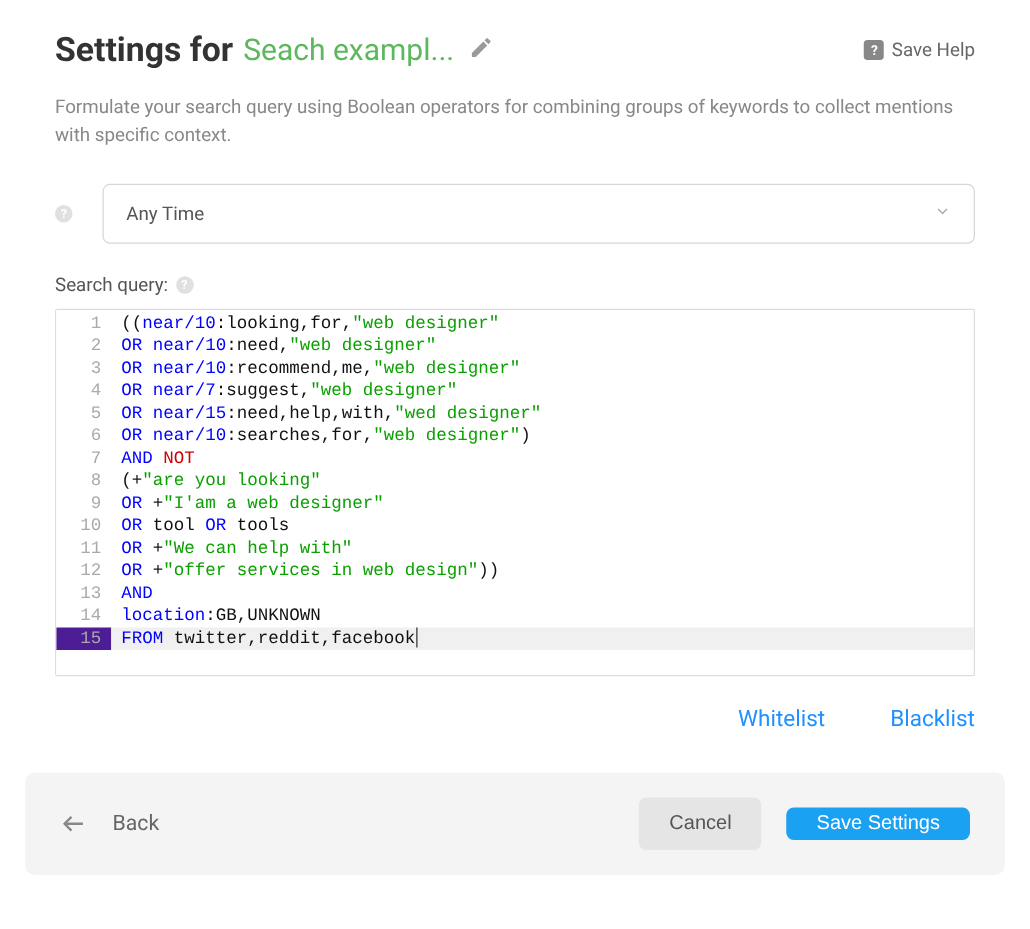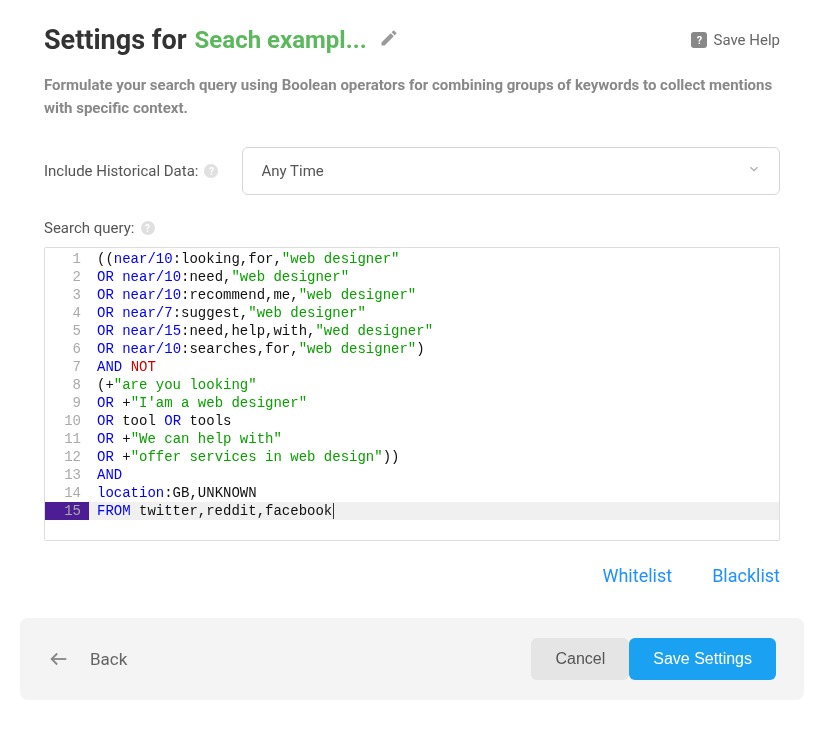--- a/index.html
+++ b/index.html
@@ -25,21 +25,21 @@
     align-items: center;
     gap: 8px;
   }
   .title-static {
     font-size: 27px;
     font-weight: 700;
     color: #333;
   }
   .title-name {
     font-size: 24px;
-    font-weight: 700;
+    font-weight: 400;
     color: #5cb85c;
     white-space: nowrap;
   }
   .edit-icon {
     color: #9a9a9a;
     cursor: pointer;
     margin-left: 4px;
   }
   .help-link {
     display: flex;
@@ -59,21 +59,20 @@
     align-items: center;
     justify-content: center;
     font-size: 11px;
     font-weight: 700;
   }
   .description {
     color: #888;
     font-size: 15px;
     line-height: 1.5;
     margin-bottom: 28px;
-    font-weight: bold;
   }
   .field-row {
     display: flex;
     align-items: center;
     gap: 24px;
     margin-bottom: 24px;
   }
   .field-label {
     color: #555;
     font-size: 15px;
@@ -151,21 +150,21 @@
     display: inline-block;
     width: 1px;
     height: 16px;
     background: #333;
     vertical-align: middle;
     margin-left: 1px;
   }
   .links-row {
     display: flex;
     justify-content: flex-end;
-    gap: 40px;
+    gap: 52px;
     padding: 24px 0 32px 0;
   }
   .link {
     color: #1e90ff;
     font-size: 18px;
     cursor: pointer;
   }
   .footer {
     background: #f4f4f4;
     border-radius: 8px;
@@ -178,20 +177,22 @@
   .back-btn {
     display: flex;
     align-items: center;
     gap: 20px;
     color: #666;
     font-size: 17px;
     cursor: pointer;
   }
   .footer-right {
     display: flex;
+    align-items: center;
+    gap: 20px;
   }
   .btn-cancel {
     background: #e5e5e5;
     color: #555;
     border: none;
     border-radius: 6px;
     padding: 12px 24px;
     font-size: 16px;
     cursor: pointer;
   }
@@ -223,21 +224,20 @@
     <div class="help-link">
       <span class="help-icon">?</span>
       <span>Save Help</span>
     </div>
   </div>
 
   <div class="description">Formulate your search query using Boolean operators for combining groups of keywords to collect mentions with specific context.</div>
 
   <div class="field-row">
     <div class="field-label">
-      <span>Include Historical Data:</span>
       <span class="hint-icon">?</span>
     </div>
     <div class="select">
       <span>Any Time</span>
       <span class="chevron-down">
         <svg width="14" height="14" viewBox="0 0 24 24" fill="none" stroke="currentColor" stroke-width="2">
             <polyline points="6 9 12 15 18 9"></polyline>
           </svg>
       </span>
     </div>

